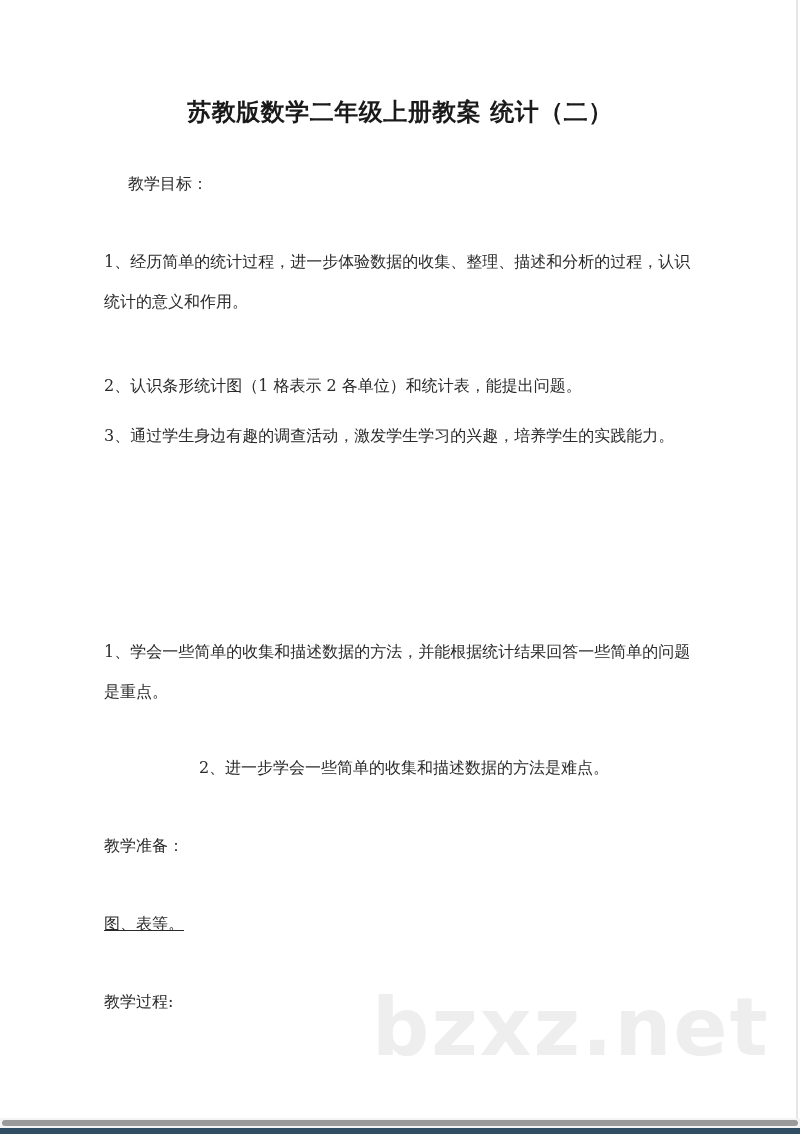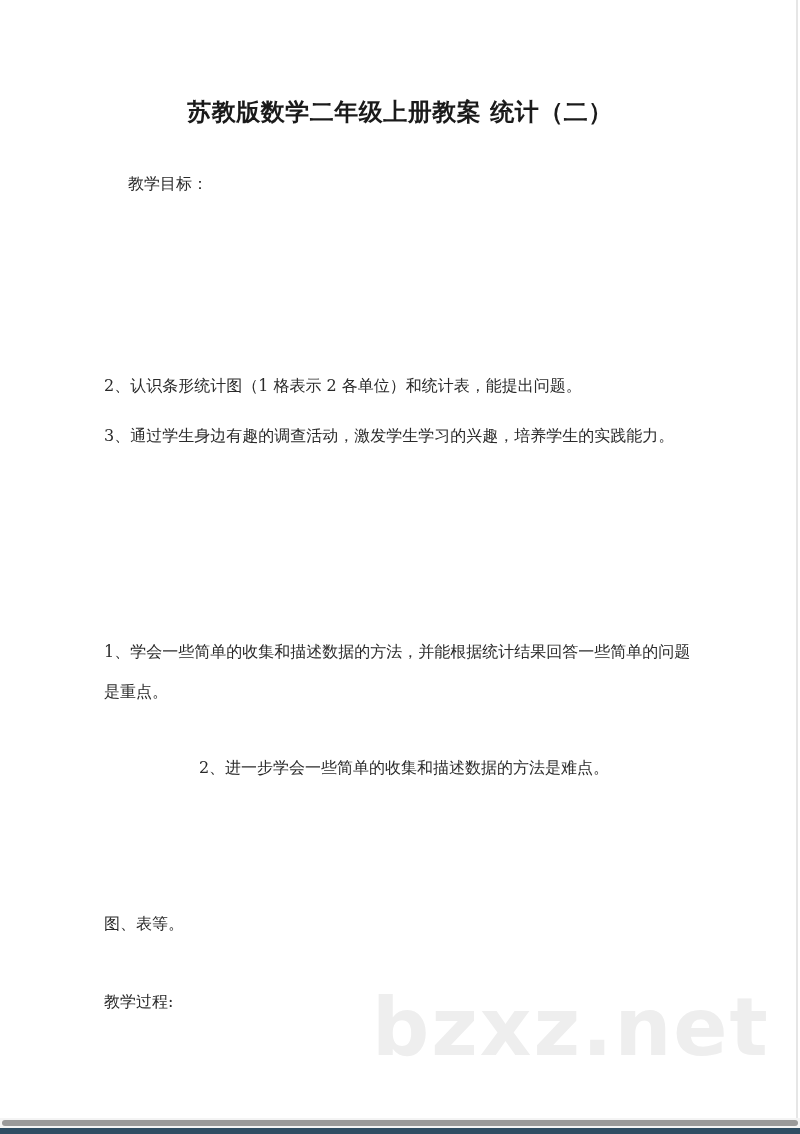--- a/index.html
+++ b/index.html
@@ -83,32 +83,34 @@
   </style>
 </head>
 <body>
 
 <div class="page">
 
   <div class="title">苏教版数学二年级上册教案  统计（二）</div>
 
   <div class="para indent" style="top:164px;">教学目标：</div>
 
+  <div class="para" style="top:242px; text-indent:0; left:104px;">1、经历简单的统计过程，进一步体验数据的收集、整理、描述和分析的过程，认识统计的意义和作用。</div>
 
   <div class="para" style="top:366px;">2、认识条形统计图（1 格表示 2 各单位）和统计表，能提出问题。</div>
 
   <div class="para" style="top:416px;">3、通过学生身边有趣的调查活动，激发学生学习的兴趣，培养学生的实践能力。</div>
 
 
   <div class="para" style="top:632px;">1、学会一些简单的收集和描述数据的方法，并能根据统计结果回答一些简单的问题是重点。</div>
 
   <div class="para" style="top:748px;text-align:center;">2、进一步学会一些简单的收集和描述数据的方法是难点。</div>
 
+  <div class="para" style="top:826px;">教学准备：</div>
 
-  <div class="para" style="top:904px;">图、表等。</div>
+  <div class="para" style="top:904px;text-decoration:underline;">图、表等。</div>
 
   <div class="para" style="top:982px;">教学过程:</div>
 
   <div class="watermark">bzxz.net</div>
 </div>
 
 <div class="scroll-track"></div>
 <div class="scroll-thumb"></div>
 <div class="taskbar-strip"></div>
 

